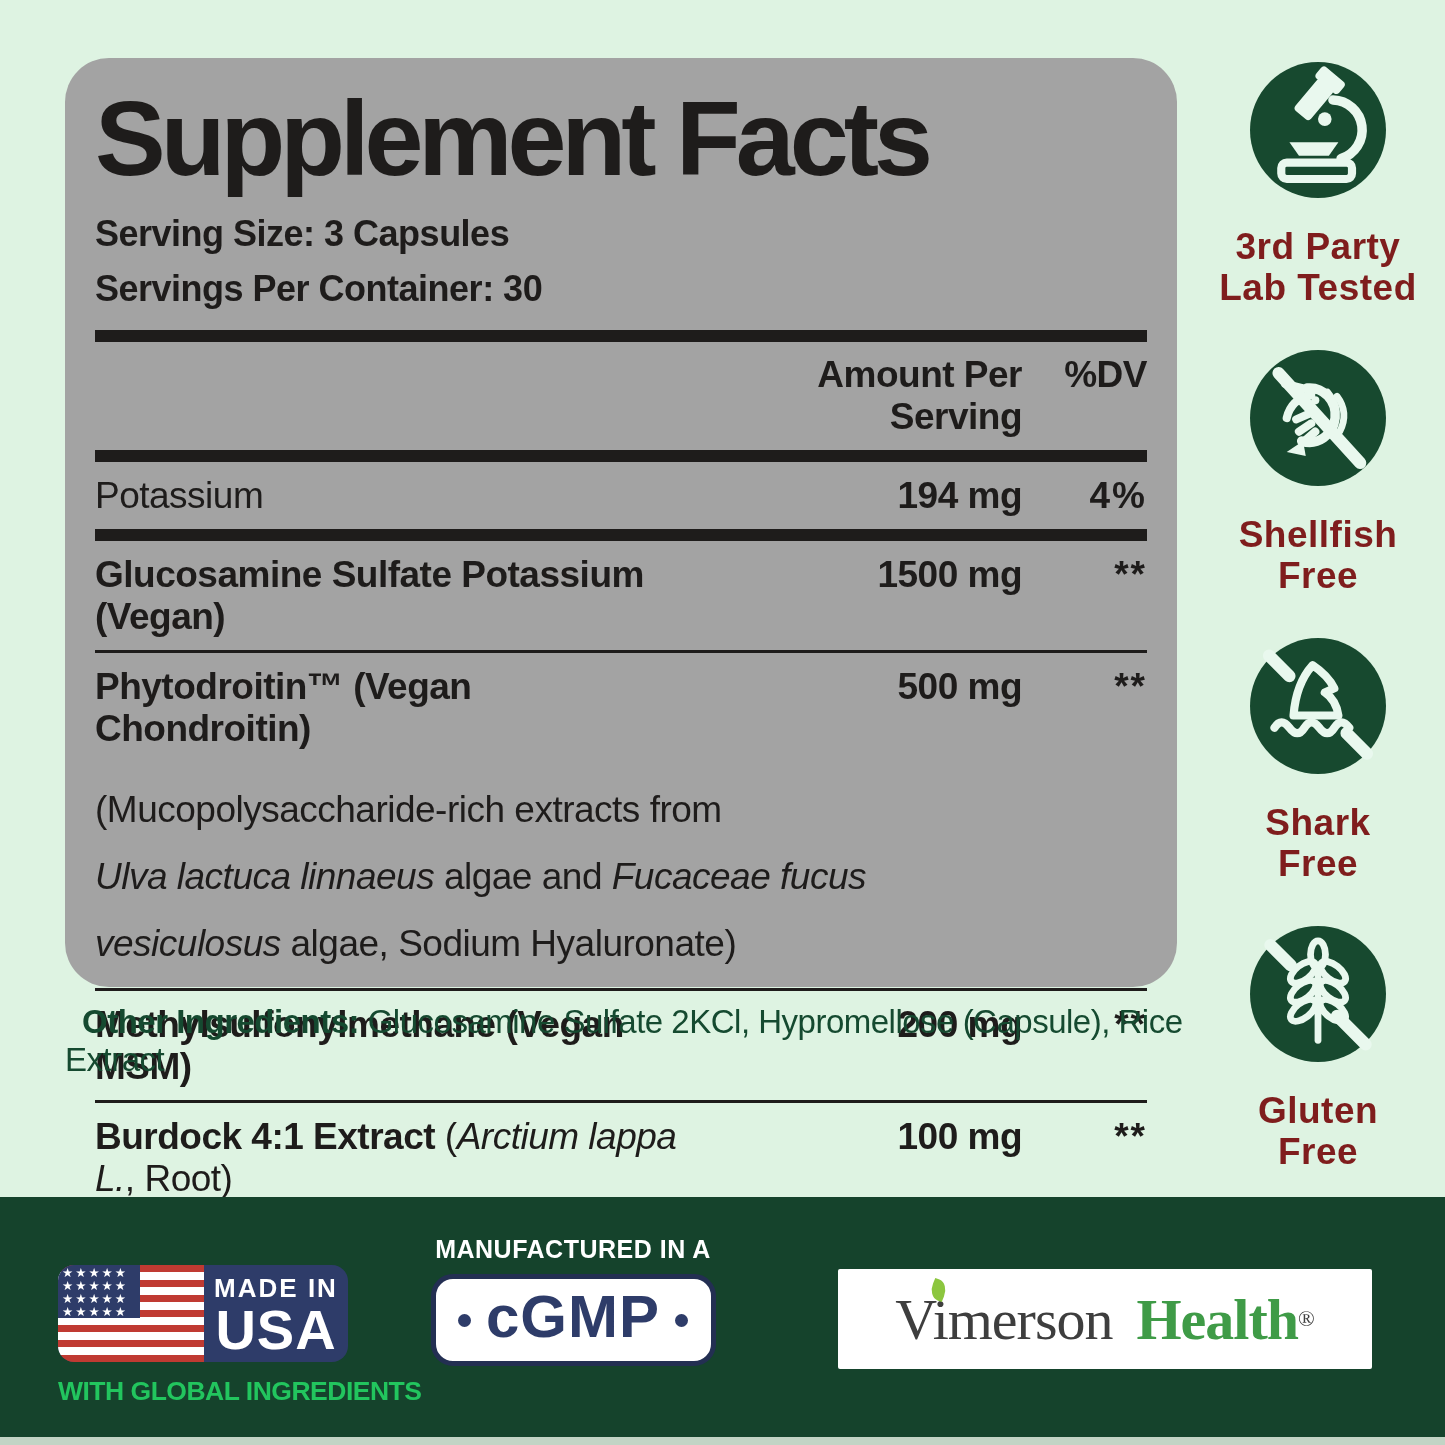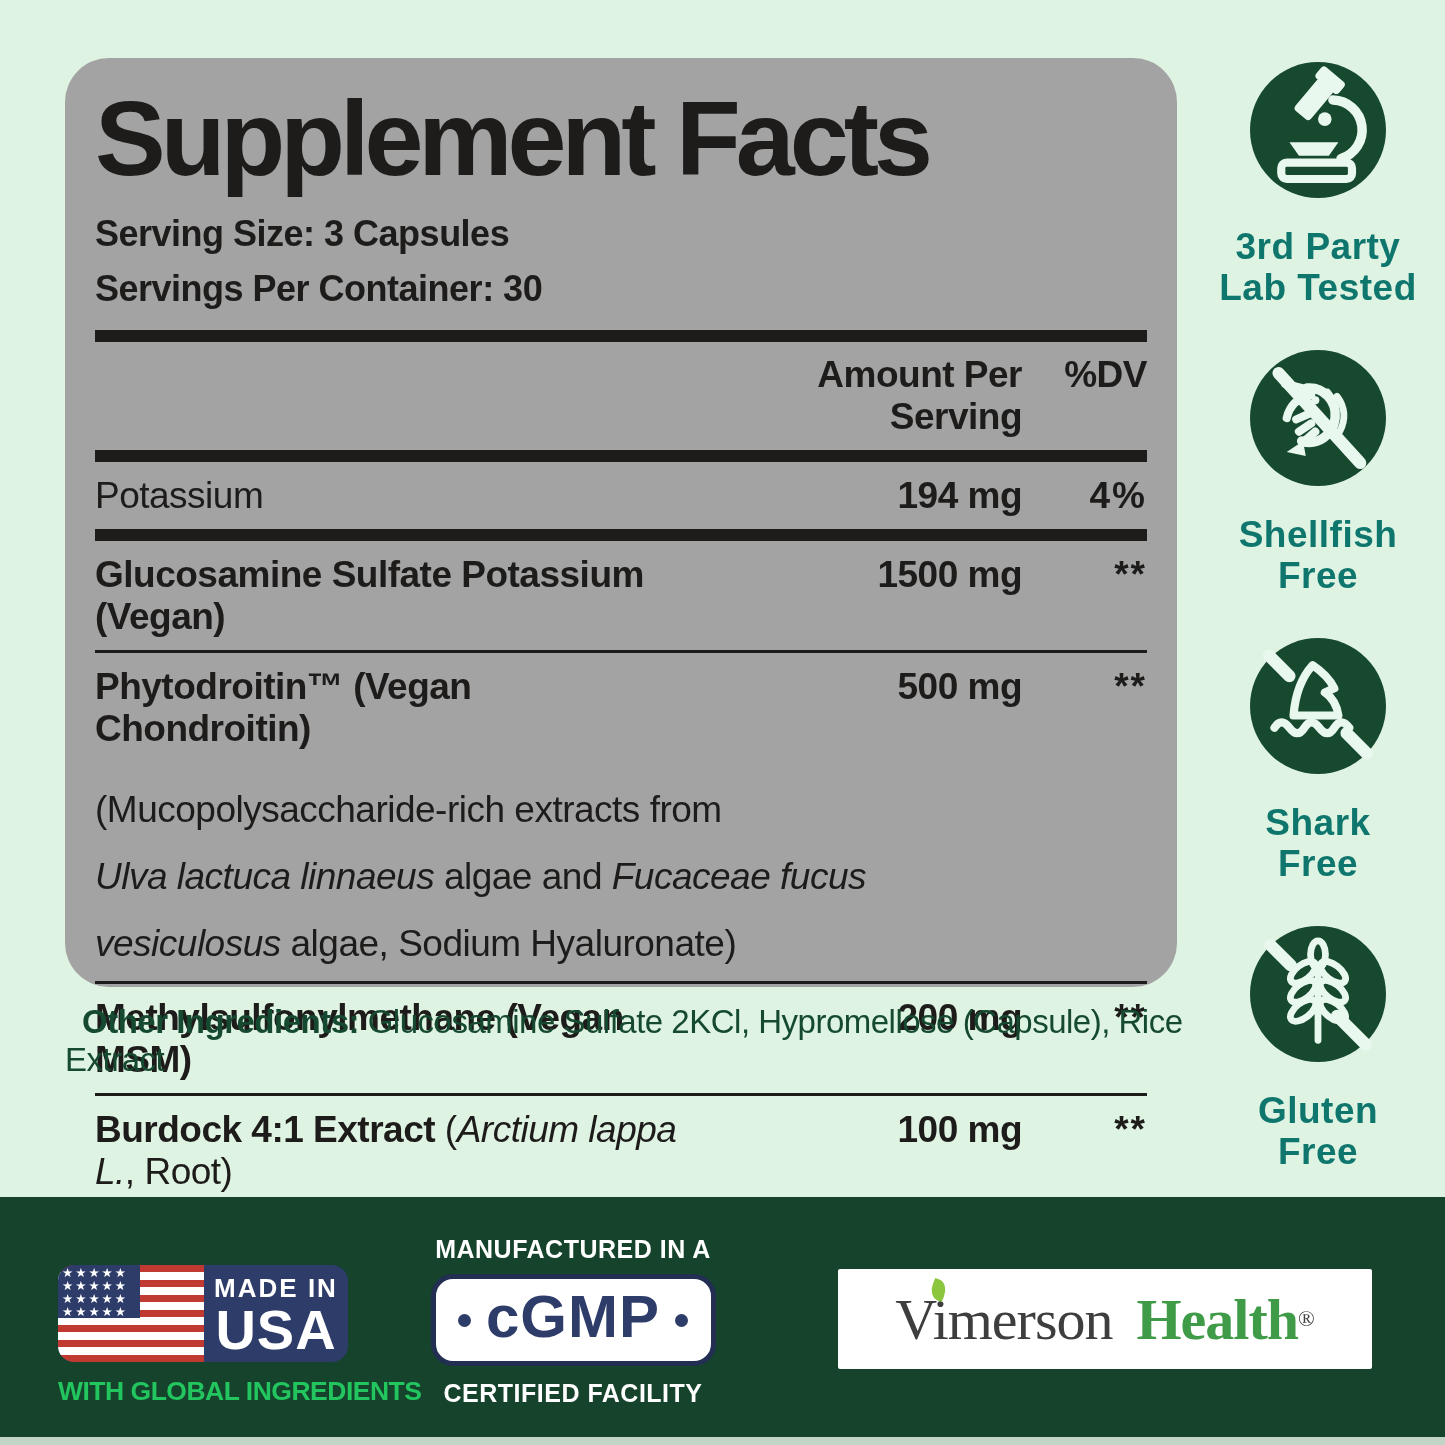--- a/index.html
+++ b/index.html
@@ -32,21 +32,21 @@
 
   .trow { display:flex; align-items:baseline; padding:13px 0 12px 0; font-size:37px; letter-spacing:-0.5px; }
   .trow .nm { flex:1; }
   .trow .amt { width:330px; text-align:right; font-weight:bold; }
   .trow .dv  { width:125px; text-align:right; font-weight:bold; letter-spacing:2px; }
   .trow.hdr { font-weight:bold; padding:12px 0; }
   .trow.hdr .amt, .trow.hdr .dv { letter-spacing:-0.5px; }
   .bd { font-weight:bold; }
   .it { font-style:italic; }
 
-  .desc { font-size:37px; letter-spacing:-0.5px; padding:14px 0 4px 0; }
+  .desc { font-size:37px; letter-spacing:-0.5px; padding:14px 0 11px 0; }
   .desc .dline { line-height:67px; }
 
   .footnote { font-size:34px; padding-top:12px; letter-spacing:-0.5px; }
 
   
   .other-ing {
     position:absolute; left:65px; top:1003px; width:1120px;
     font-size:33px; color:#154a30; letter-spacing:-0.5px;
   }
   .other-ing .lbl { font-weight:bold;margin-left:17px; }
@@ -57,21 +57,21 @@
     display:flex; flex-direction:column; align-items:center;
   }
   .badge { display:flex; flex-direction:column; align-items:center; margin-bottom:42px; }
   .badge .circle {
     width:136px; height:136px; border-radius:50%; background:#17492f;
     display:flex; align-items:center; justify-content:center;
   }
   .badge .circle svg { width:136px; height:136px; }
   .badge .lab {
     margin-top:28px; text-align:center; font-weight:bold; font-size:37px;
-    line-height:41px; color:#0f766e; letter-spacing:0.5px;
+    line-height:41px; color:#7f1d1d; letter-spacing:0.5px;
   }
 
   
   .footer {
     position:absolute; left:0; top:1197px; width:1445px; height:240px;
     background:#15432c;
   }
   .bottom-strip { position:absolute; left:0; top:1437px; width:1445px; height:8px; background:#c2d4c5; }
 
   
@@ -295,21 +295,20 @@
       <div class="usa-sub">WITH GLOBAL INGREDIENTS</div>
     </div>
 
     <div class="cgmp-wrap">
       <div class="cgmp-top">MANUFACTURED IN A</div>
       <div class="cgmp-badge">
         <span class="cgmp-dot"></span>
         <span class="cgmp-text">cGMP</span>
         <span class="cgmp-dot"></span>
       </div>
-      <div class="cgmp-bottom">CERTIFIED FACILITY</div>
     </div>
 
     <div class="brand-box">
       <span class="w1"><span>V</span><span class="ivy"><span>i</span><span class="leaf"></span></span><span>merson</span></span>
       <span class="w2">Health</span>
       <span class="reg">®</span>
     </div>
 
   </div>
 

